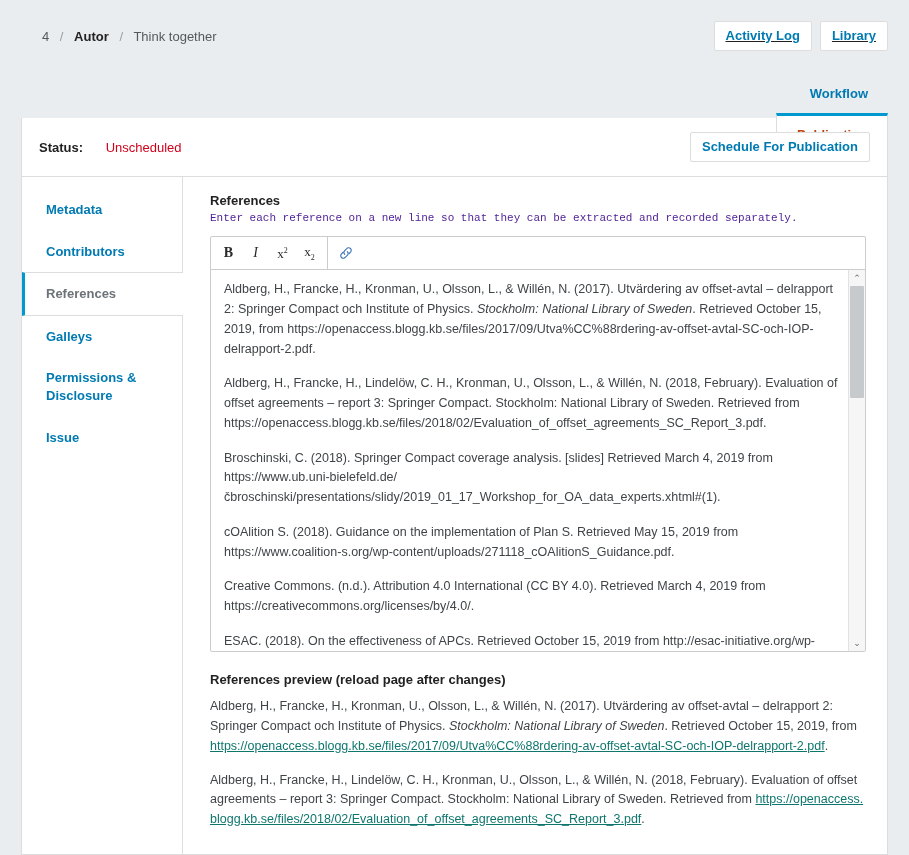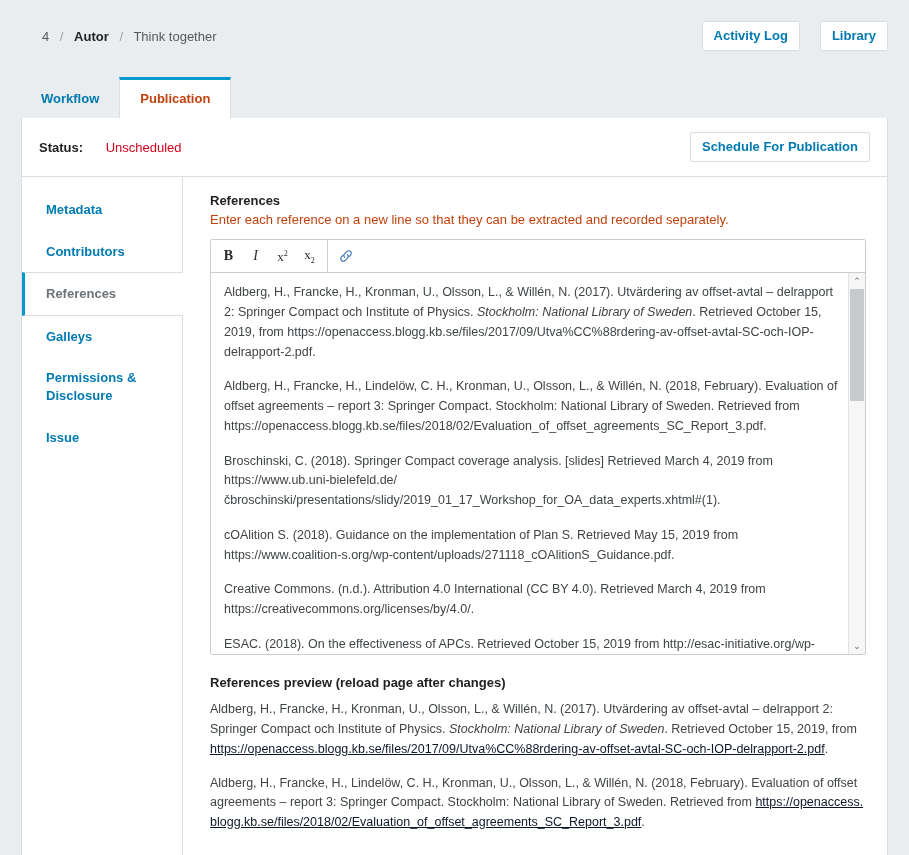--- a/index.html
+++ b/index.html
@@ -24,40 +24,41 @@
   }
   .breadcrumb {
     font-size: 13px;
     color: #55595c;
     white-space: nowrap;
   }
   .breadcrumb .crumb { color: #55595c; }
   .breadcrumb .crumb.bold { font-weight: bold; color: #222; }
   .breadcrumb .sep { color: #9aa0a4; margin: 0 7px; }
 
-  .topbuttons { display: flex; gap: 20px; }
+  .topbuttons { display: flex; gap: 8px; text-decoration: underline; }
   .btn {
     background: #fff;
     border: 1px solid #ddd;
     color: #007ab2;
     font-weight: bold;
     font-size: 13px;
     padding: 7px 11px;
     border-radius: 2px;
     cursor: pointer;
     font-family: "Liberation Sans", sans-serif;
     line-height: 1.1;
   }
 
   
   .tabstrip {
     padding: 0 21px;
     display: flex;
     align-items: flex-end;
     height: 46px;
+    flex-direction: column;
   }
   .tab {
     padding: 12px 20px 13px 20px;
     font-size: 13px;
     font-weight: bold;
     color: #007ab2;
     cursor: pointer;
     border-top: 3px solid transparent;
     background: transparent;
     line-height: 1;
@@ -126,23 +127,24 @@
     padding: 16px 21px 10px 27px;
     min-width: 0;
   }
   .field-label {
     font-size: 13px;
     font-weight: bold;
     color: #222;
     margin: 0 0 4px 0;
   }
   .field-help {
-    font-size: 13px;
-    color: #c2410c;
+    font-size: 11px;
+    color: #4c1d95;
     margin: 0 0 12px 0;
+    font-family: Liberation Mono, monospace;
   }
 
   
   .editor {
     border: 1px solid #ccc;
     border-radius: 2px;
     background: #fff;
   }
   .editor-toolbar {
     border-bottom: 1px solid #ccc;
@@ -219,21 +221,21 @@
     margin: 20px 0 10px 0;
   }
   .preview-body {
     font-size: 12.5px;
     color: #3f4447;
     line-height: 1.58;
   }
   .preview-body p { margin: 0 0 14px 0; }
   .preview-body i { font-style: italic; }
   .preview-body a {
-    color: #0f172a;
+    color: #0f766e;
     text-decoration: underline;
     word-break: break-all;
   }
 </style>
 </head>
 <body>
 
 <div class="topbar">
   <div class="breadcrumb">
     <span>4</span>

